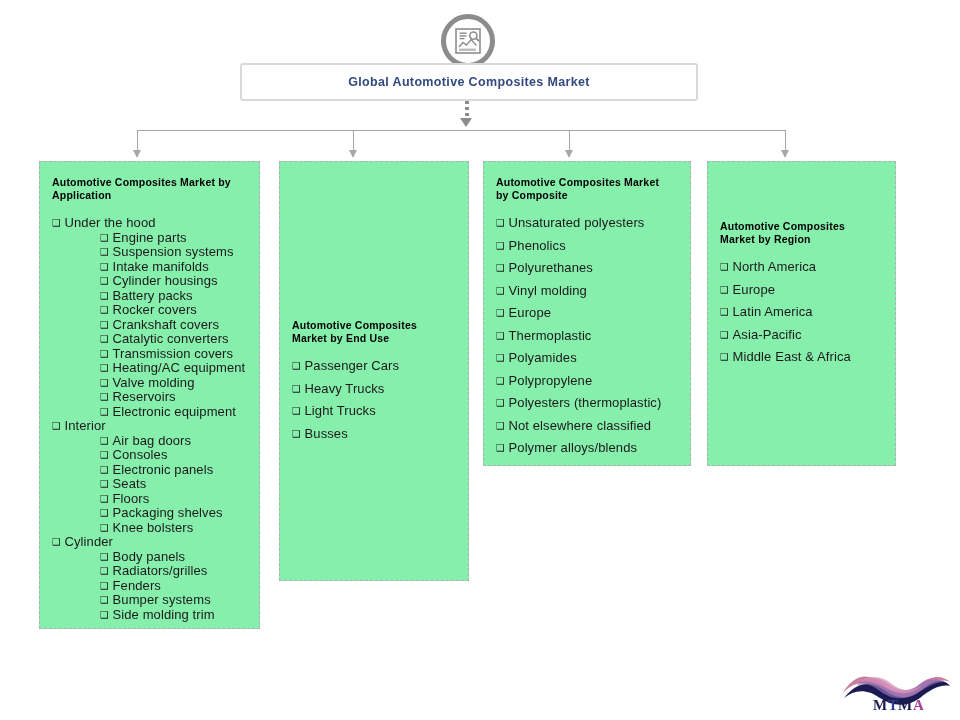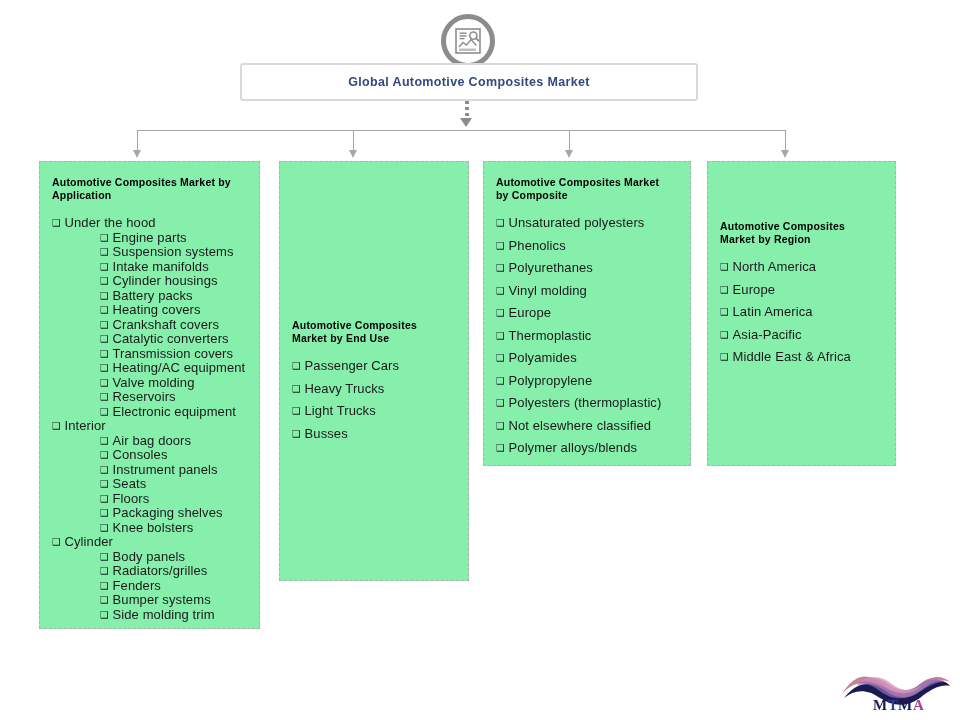--- a/index.html
+++ b/index.html
@@ -171,21 +171,21 @@
         <div class="row lvl2">
             <span class="bx">❑</span>
             <span class="tx">Cylinder housings</span>
           </div>
         <div class="row lvl2">
             <span class="bx">❑</span>
             <span class="tx">Battery packs</span>
           </div>
         <div class="row lvl2">
             <span class="bx">❑</span>
-            <span class="tx">Heating covers</span>
+            <span class="tx">Rocker covers</span>
           </div>
         <div class="row lvl2">
             <span class="bx">❑</span>
             <span class="tx">Crankshaft covers</span>
           </div>
         <div class="row lvl2">
             <span class="bx">❑</span>
             <span class="tx">Catalytic converters</span>
           </div>
         <div class="row lvl2">
@@ -216,21 +216,21 @@
         <div class="row lvl2">
             <span class="bx">❑</span>
             <span class="tx">Air bag doors</span>
           </div>
         <div class="row lvl2">
             <span class="bx">❑</span>
             <span class="tx">Consoles</span>
           </div>
         <div class="row lvl2">
             <span class="bx">❑</span>
-            <span class="tx">Instrument panels</span>
+            <span class="tx">Electronic panels</span>
           </div>
         <div class="row lvl2">
             <span class="bx">❑</span>
             <span class="tx">Seats</span>
           </div>
         <div class="row lvl2">
             <span class="bx">❑</span>
             <span class="tx">Floors</span>
           </div>
         <div class="row lvl2">

